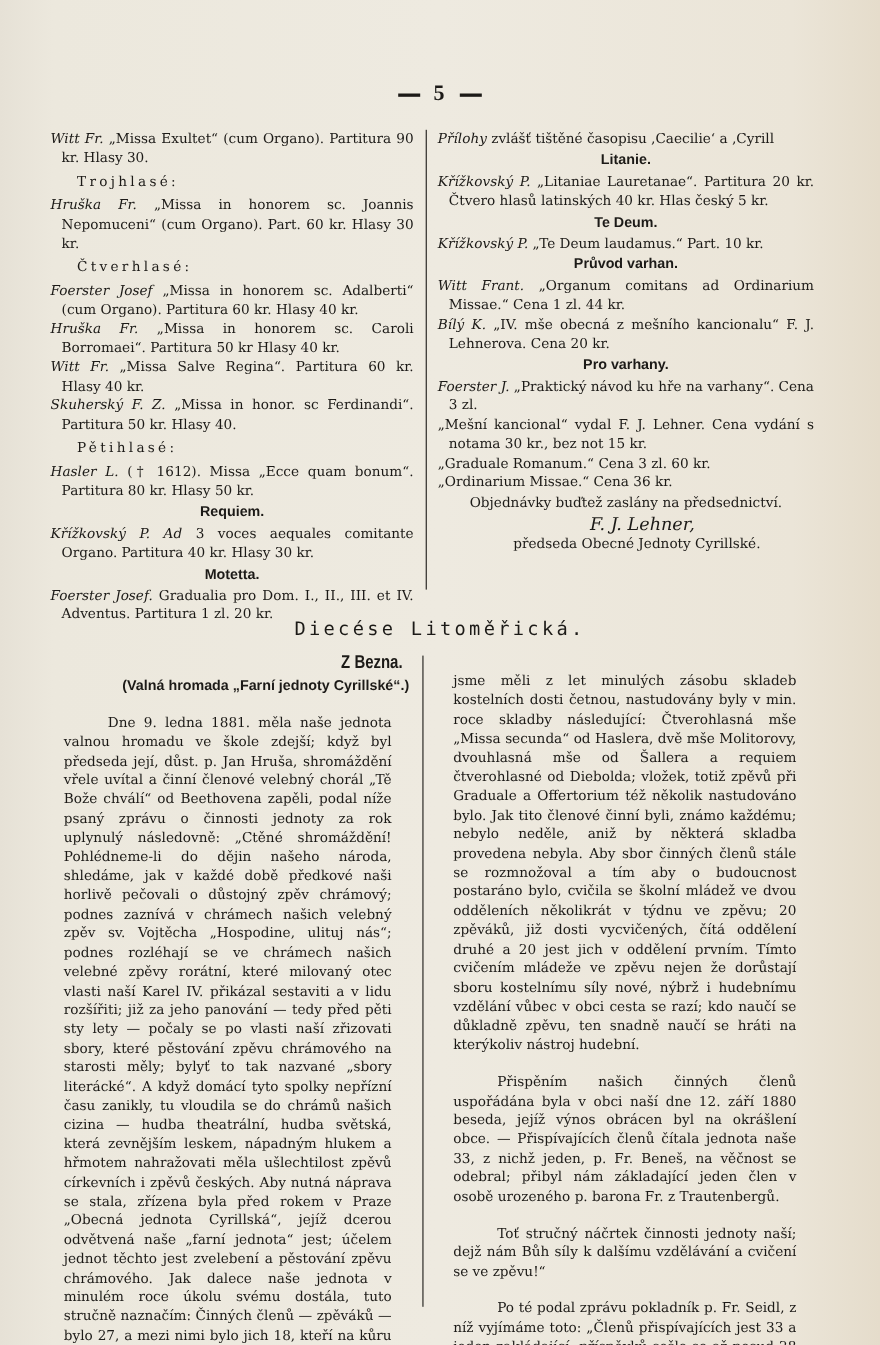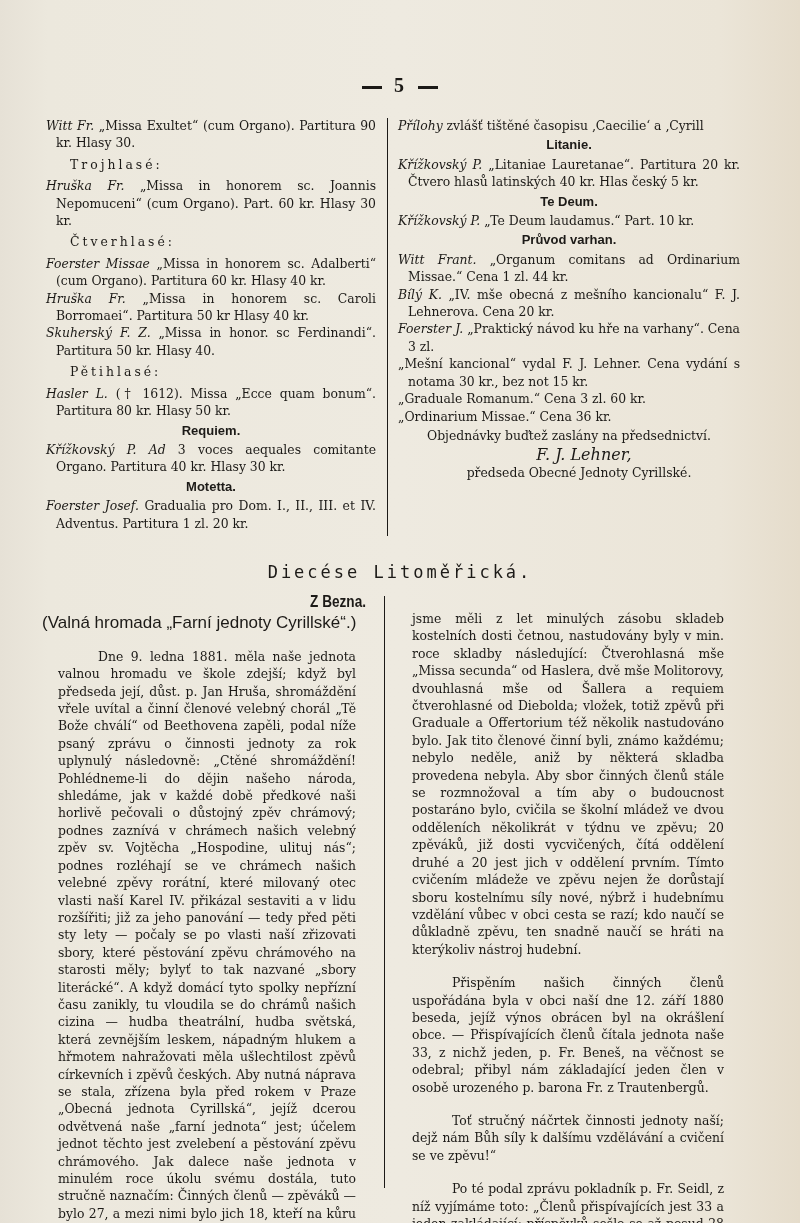--- a/index.html
+++ b/index.html
@@ -26,59 +26,61 @@
   .spaced { letter-spacing:3px; padding-left:20px; margin:4px; }
   .sect { text-align:center; font-family:"Liberation Sans", sans-serif; font-weight:bold; font-size:13px; margin:2px 0; }
   .center { text-align:center; margin:0; }
   .sign-name { text-align:center; font-style:italic; font-size:16px; margin:2px 0 0 30px; }
   .sign-role { text-align:center; margin:0 0 0 20px; }
   .diocese {
     position:absolute; top:562px; left:0; width:800px; text-align:center;
     font-family:"DejaVu Sans Mono", monospace; font-size:17px; letter-spacing:3px;
   }
   .subhead { text-align:right; font-family:"Liberation Sans", sans-serif; font-weight:bold; font-size:17px; margin:0 6px 4px 0; transform:scaleX(0.8); transform-origin:right; }
-  .subsub { text-align:left; font-family:"Liberation Sans", sans-serif; font-weight:normal; font-size:17px; margin:0 0 2px 0; }
+  .subsub { text-align:right; font-family:"Liberation Sans", sans-serif; font-weight:bold; font-size:13px; margin:0 0 2px 0; }
   .para { text-align:justify; margin:16px; text-indent:0; }
   .para.indent { text-indent:40px; }
 </style>
 </head>
 <body>
 
 <div class="page-num">
   <span class="dash"></span><span>5</span><span class="dash"></span>
 </div>
 
 <div class="vline" style="left:387px; top:118px; height:418px;"></div>
 
 <div class="col col-left-top" id="tl">
     <p class="entry"><span class="author-light">Witt Fr.</span><span> „Missa Exultet“ (cum Organo). Partitura 90 kr. Hlasy 30.</span></p>
     <p class="spaced">Trojhlasé:</p>
     <p class="entry"><span class="author-light">Hruška Fr.</span><span> „Missa in honorem sc. Joannis Nepomuceni“ (cum Organo). Part. 60 kr. Hlasy 30 kr.</span></p>
     <p class="spaced">Čtverhlasé:</p>
-    <p class="entry"><span class="author-light">Foerster Missae</span><span> „Missa in honorem sc. Adalberti“ (cum Organo). Partitura 60 kr. Hlasy 40 kr.</span></p>
+    <p class="entry"><span class="author-light">Foerster Josef</span><span> „Missa in honorem sc. Adalberti“ (cum Organo). Partitura 60 kr. Hlasy 40 kr.</span></p>
     <p class="entry"><span class="author-light">Hruška Fr.</span><span> „Missa in honorem sc. Caroli Borromaei“. Partitura 50 kr Hlasy 40 kr.</span></p>
+    <p class="entry"><span class="author-light">Witt Fr.</span><span> „Missa Salve Regina“. Partitura 60 kr. Hlasy 40 kr.</span></p>
     <p class="entry"><span class="author-light">Skuherský F. Z.</span><span> „Missa in honor. sc Ferdinandi“. Partitura 50 kr. Hlasy 40.</span></p>
     <p class="spaced">Pětihlasé:</p>
     <p class="entry"><span class="author-light">Hasler L.</span><span> († 1612). Missa „Ecce quam bonum“. Partitura 80 kr. Hlasy 50 kr.</span></p>
     <p class="sect">Requiem.</p>
     <p class="entry"><span class="author-light">Křížkovský P. Ad</span><span> 3 voces aequales comitante Organo. Partitura 40 kr. Hlasy 30 kr.</span></p>
     <p class="sect">Motetta.</p>
     <p class="entry"><span class="author-light">Foerster Josef.</span><span> Gradualia pro Dom. I., II., III. et IV. Adventus. Partitura 1 zl. 20 kr.</span></p>
   </div>
 
 <div class="col col-right-top">
   <p class="entry"><span class="author-light">Přílohy</span><span> zvlášť tištěné časopisu ‚Caecilie‘ a ‚Cyrill</span></p>
   <div id="tr">
       <p class="sect">Litanie.</p>
       <p class="entry"><span class="author-light">Křížkovský P.</span><span> „Litaniae Lauretanae“. Partitura 20 kr. Čtvero hlasů latinských 40 kr. Hlas český 5 kr.</span></p>
       <p class="sect">Te Deum.</p>
       <p class="entry"><span class="author-light">Křížkovský P.</span><span> „Te Deum laudamus.“ Part. 10 kr.</span></p>
       <p class="sect">Průvod varhan.</p>
       <p class="entry"><span class="author-light">Witt Frant.</span><span> „Organum comitans ad Ordinarium Missae.“ Cena 1 zl. 44 kr.</span></p>
       <p class="entry"><span class="author-light">Bílý K.</span><span> „IV. mše obecná z mešního kancionalu“ F. J. Lehnerova. Cena 20 kr.</span></p>
+      <p class="sect">Pro varhany.</p>
       <p class="entry"><span class="author-light">Foerster J.</span><span> „Praktický návod ku hře na varhany“. Cena 3 zl.</span></p>
       <p class="entry"><span>„Mešní kancional“ vydal F. J. Lehner. Cena vydání s notama 30 kr., bez not 15 kr.</span></p>
       <p class="entry"><span>„Graduale Romanum.“ Cena 3 zl. 60 kr.</span></p>
       <p class="entry"><span>„Ordinarium Missae.“ Cena 36 kr.</span></p>
     </div>
   <p class="center" style="margin-top:2px;">Objednávky buďtež zaslány na předsednictví.</p>
   <p class="sign-name">F. J. Lehner,</p>
   <p class="sign-role">předseda Obecné Jednoty Cyrillské.</p>
 </div>
 

